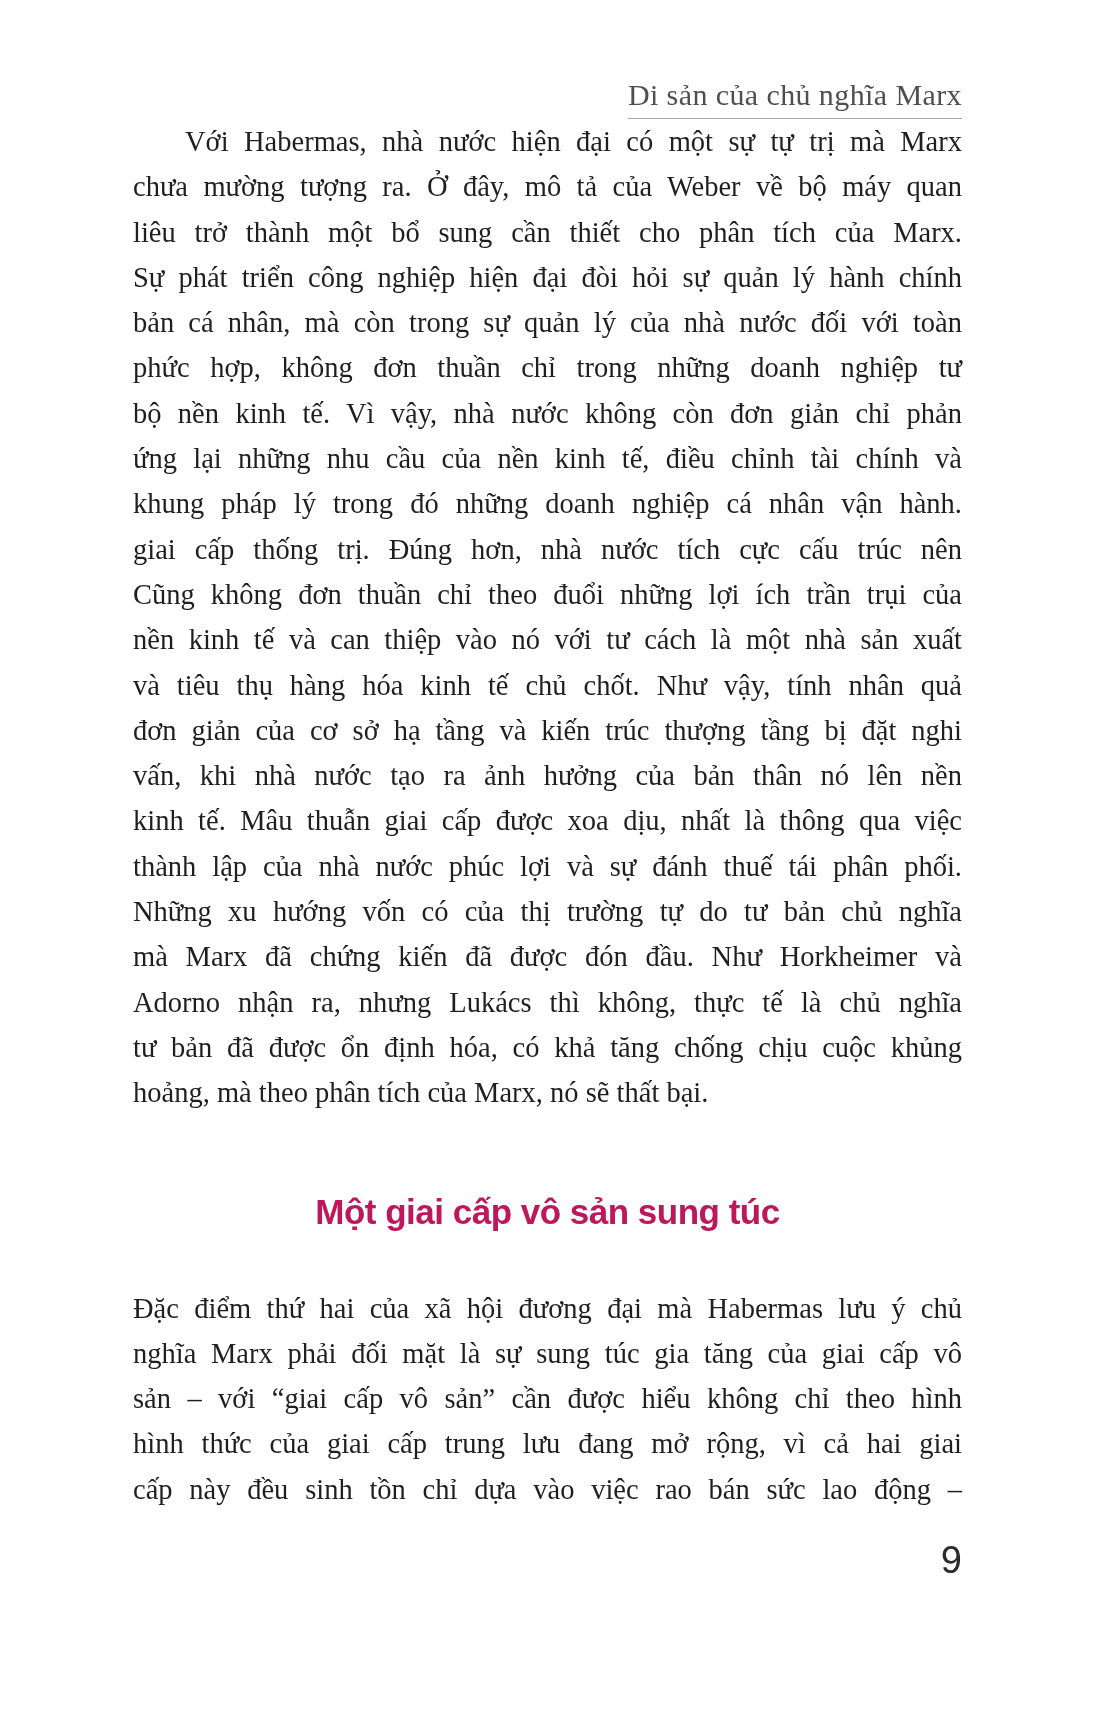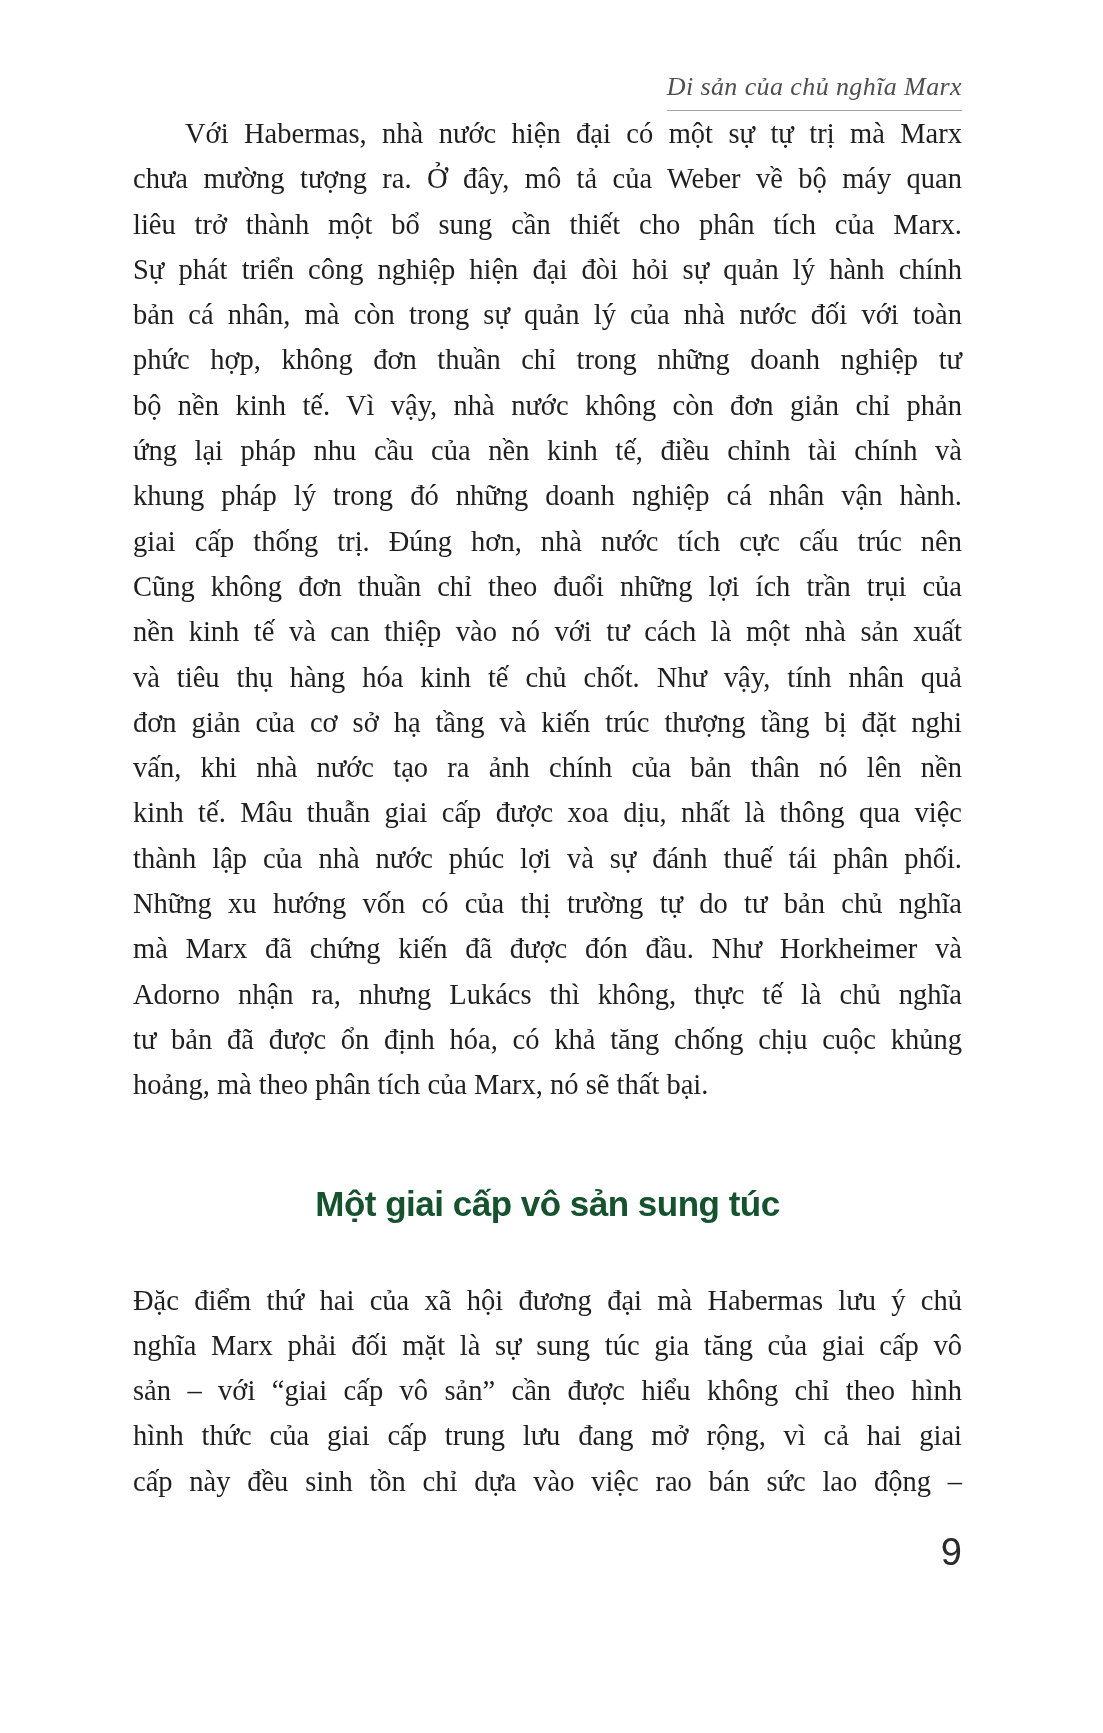--- a/index.html
+++ b/index.html
@@ -12,48 +12,48 @@
     background: #ffffff;
     box-sizing: border-box;
     padding: 70px 141px 0 133px;
     font-family: "Liberation Serif", "DejaVu Serif", serif;
     color: #1f1f1f;
     overflow: hidden;
   }
   .running-header { text-align: right; }
   .running-header .title {
     display: inline-block;
-    font-style: italic;
-    font-size: 26px;
+    font-size: 30px;
     line-height: 34px;
     color: #4f4f4f;
     padding-bottom: 6px;
     border-bottom: 1px solid #a6a6a6;
     letter-spacing: 0.4px;
+    margin-top: 8px;
   }
   .para { font-size: 28.5px; }
   .para .line {
     line-height: 45.3px;
     height: 45.3px;
     text-align: justify;
     text-align-last: justify;
   }
   .para1 { }
   .para1 .line:first-child { text-indent: 52px; }
   .para1 .line:last-child { text-align-last: left; }
   .para2 { margin-top: 52px; }
   .section-heading {
     margin: 74px 0 0 0;
     text-align: center;
     font-family: "Liberation Sans", "DejaVu Sans", sans-serif;
     font-weight: 600;
     font-size: 35px;
     line-height: 44px;
     letter-spacing: -0.5px;
-    color: #14532d;
+    color: #be185d;
   }
   .page-number {
     margin-top: 26px;
     text-align: right;
     font-family: "Liberation Sans", "DejaVu Sans", sans-serif;
     font-size: 38px;
     line-height: 44px;
     color: #2b2b2b;
   }
 </style>
@@ -67,28 +67,28 @@
   </div>
 
   <div class="para para1">
       <div class="line">Với Habermas, nhà nước hiện đại có một sự tự trị mà Marx</div>
       <div class="line">chưa mường tượng ra. Ở đây, mô tả của Weber về bộ máy quan</div>
       <div class="line">liêu trở thành một bổ sung cần thiết cho phân tích của Marx.</div>
       <div class="line">Sự phát triển công nghiệp hiện đại đòi hỏi sự quản lý hành chính</div>
       <div class="line">bản cá nhân, mà còn trong sự quản lý của nhà nước đối với toàn</div>
       <div class="line">phức hợp, không đơn thuần chỉ trong những doanh nghiệp tư</div>
       <div class="line">bộ nền kinh tế. Vì vậy, nhà nước không còn đơn giản chỉ phản</div>
-      <div class="line">ứng lại pháp nhu cầu của nền kinh tế, điều chỉnh tài chính và</div>
+      <div class="line">ứng lại những nhu cầu của nền kinh tế, điều chỉnh tài chính và</div>
       <div class="line">khung pháp lý trong đó những doanh nghiệp cá nhân vận hành.</div>
       <div class="line">giai cấp thống trị. Đúng hơn, nhà nước tích cực cấu trúc nên</div>
       <div class="line">Cũng không đơn thuần chỉ theo đuổi những lợi ích trần trụi của</div>
       <div class="line">nền kinh tế và can thiệp vào nó với tư cách là một nhà sản xuất</div>
       <div class="line">và tiêu thụ hàng hóa kinh tế chủ chốt. Như vậy, tính nhân quả</div>
       <div class="line">đơn giản của cơ sở hạ tầng và kiến trúc thượng tầng bị đặt nghi</div>
-      <div class="line">vấn, khi nhà nước tạo ra ảnh chính của bản thân nó lên nền</div>
+      <div class="line">vấn, khi nhà nước tạo ra ảnh hưởng của bản thân nó lên nền</div>
       <div class="line">kinh tế. Mâu thuẫn giai cấp được xoa dịu, nhất là thông qua việc</div>
       <div class="line">thành lập của nhà nước phúc lợi và sự đánh thuế tái phân phối.</div>
       <div class="line">Những xu hướng vốn có của thị trường tự do tư bản chủ nghĩa</div>
       <div class="line">mà Marx đã chứng kiến đã được đón đầu. Như Horkheimer và</div>
       <div class="line">Adorno nhận ra, nhưng Lukács thì không, thực tế là chủ nghĩa</div>
       <div class="line">tư bản đã được ổn định hóa, có khả tăng chống chịu cuộc khủng</div>
       <div class="line">hoảng, mà theo phân tích của Marx, nó sẽ thất bại.</div>
     </div>
 
   <h2 class="section-heading">Một giai cấp vô sản sung túc</h2>

